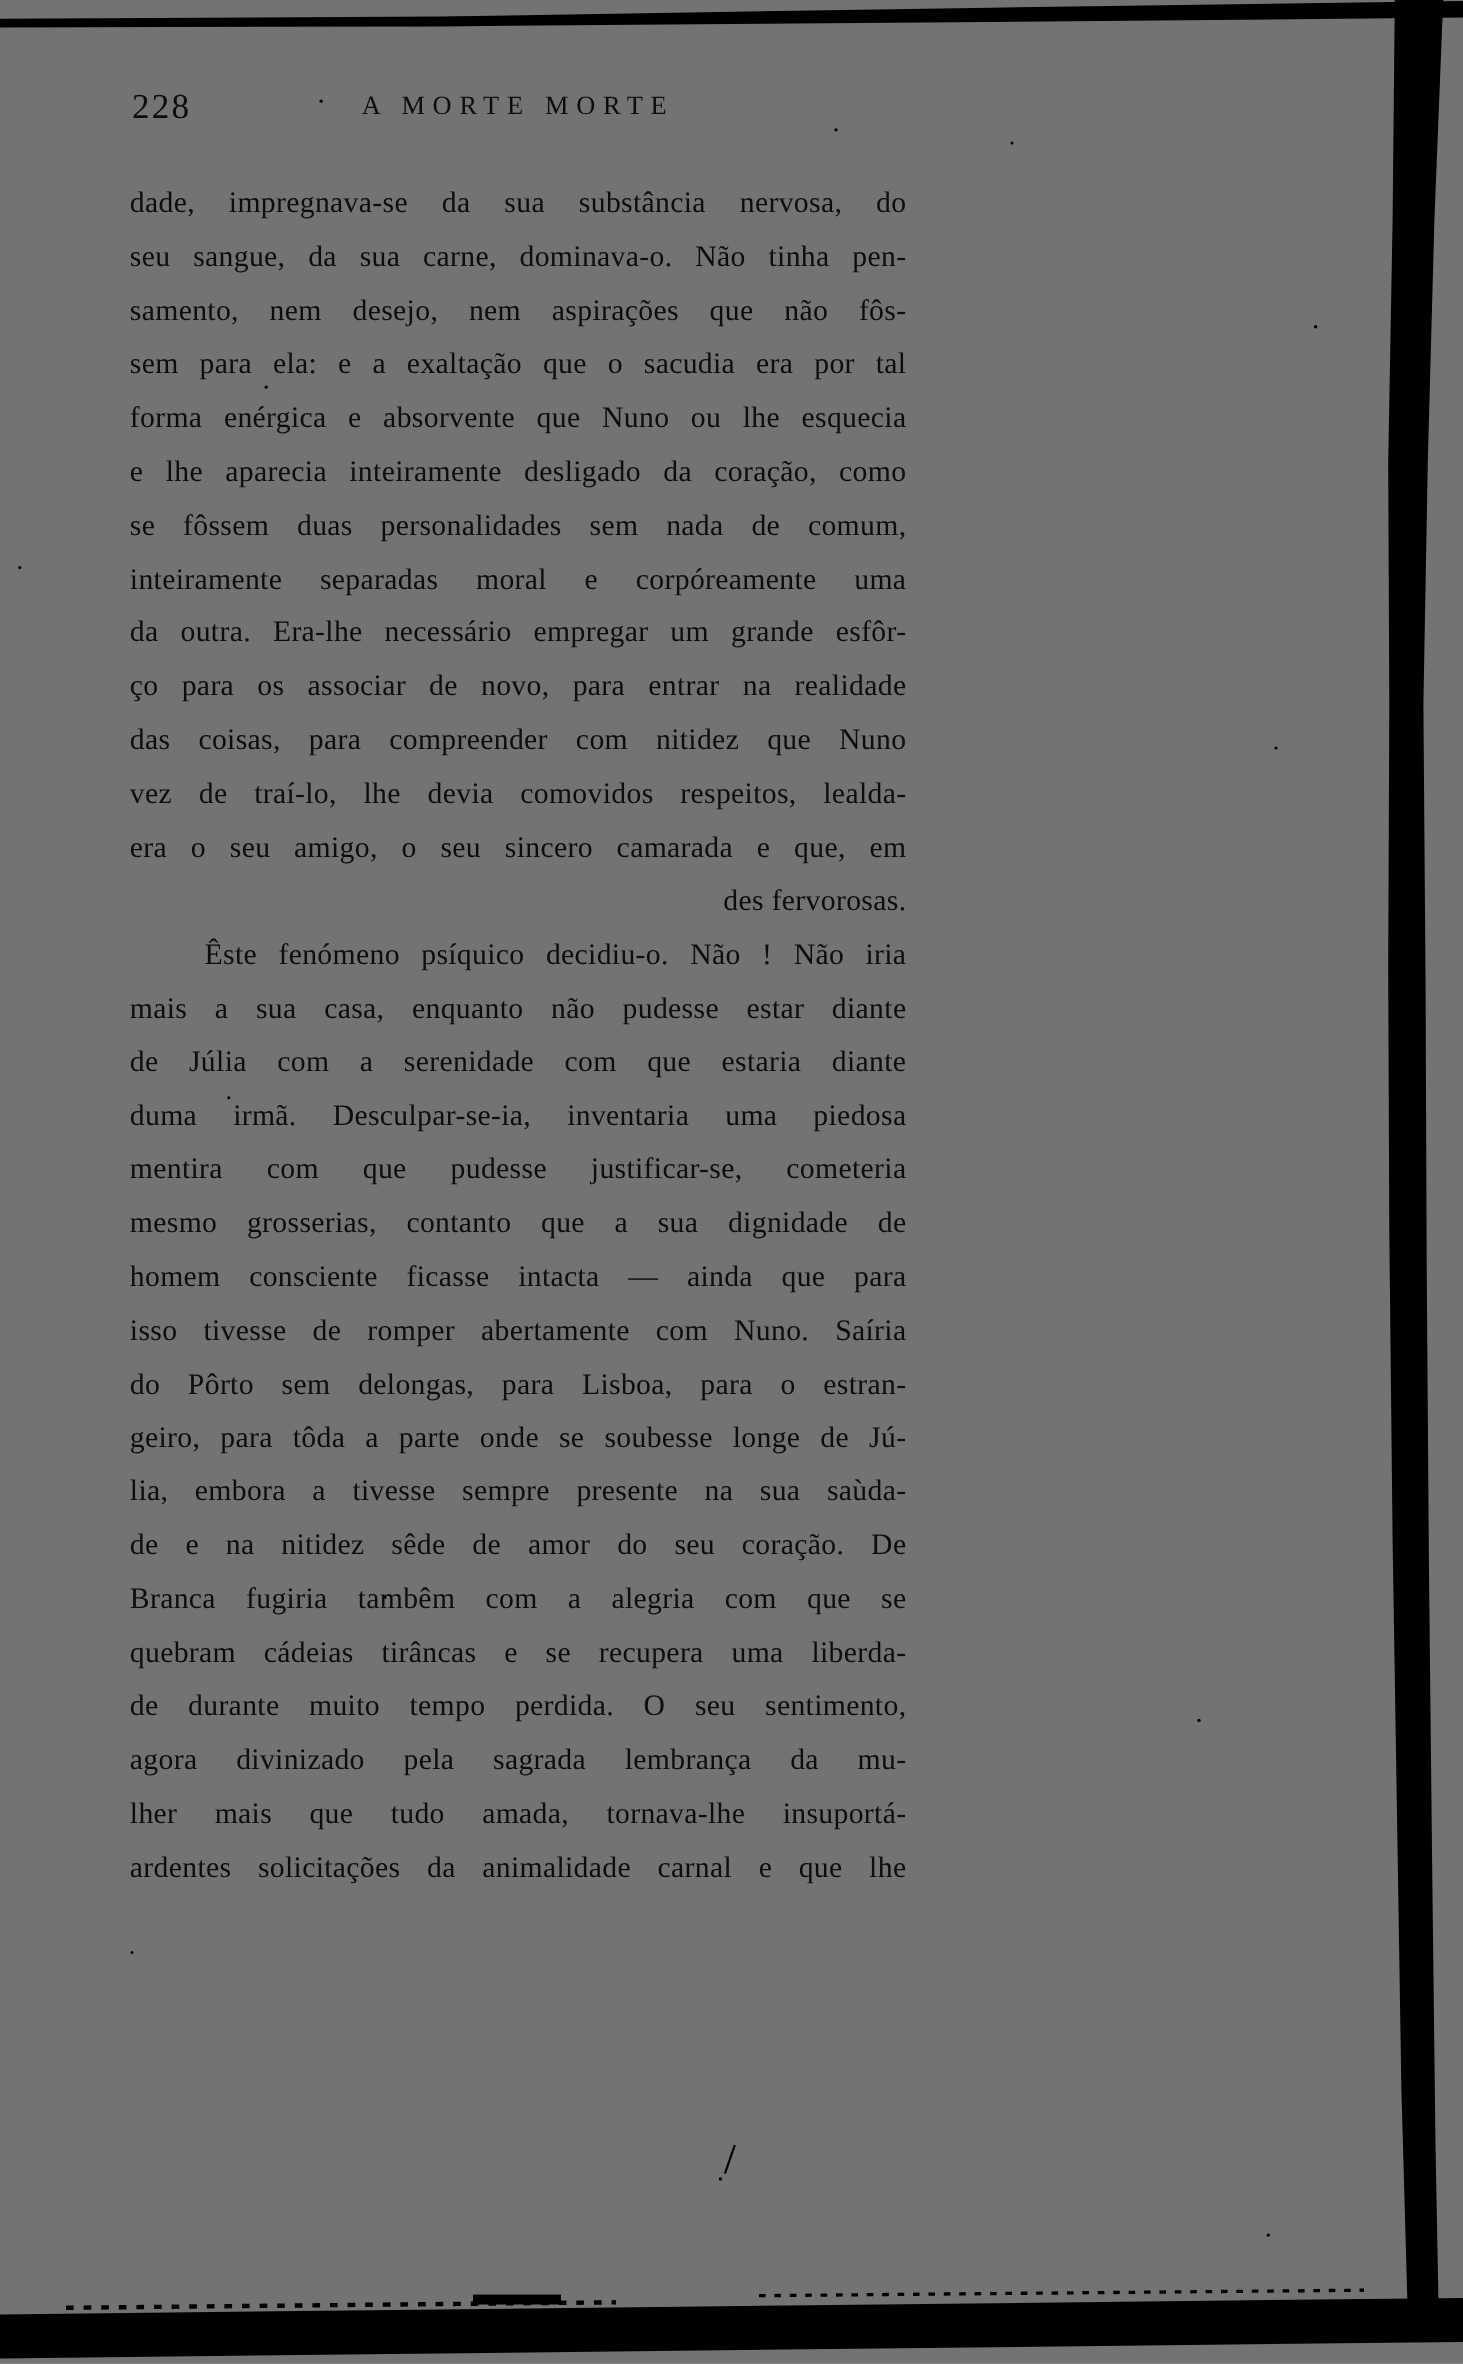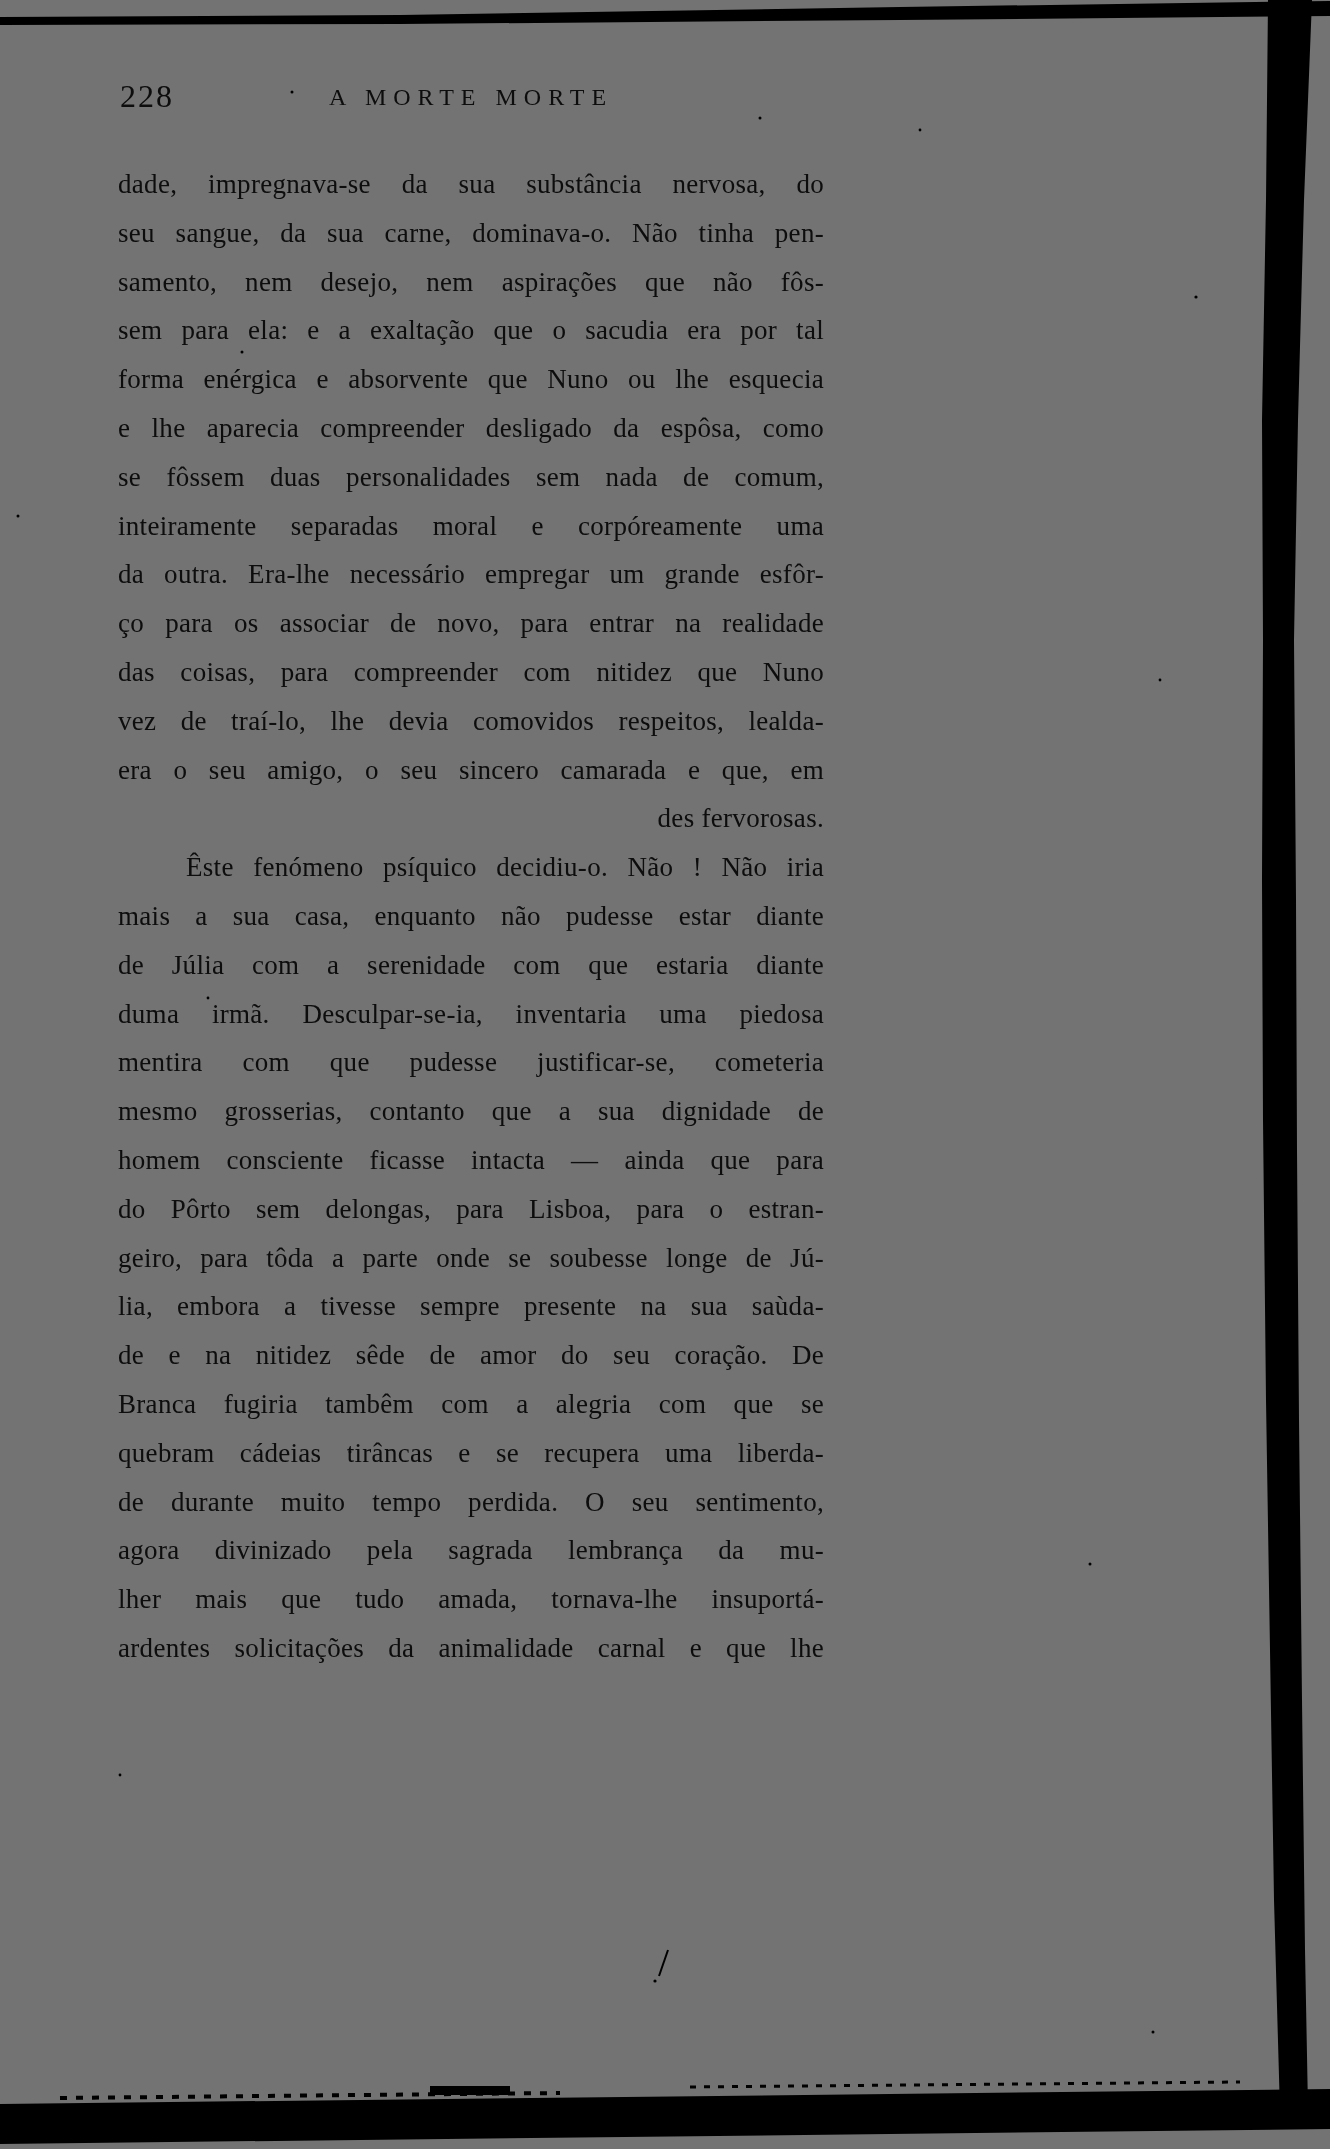--- a/index.html
+++ b/index.html
@@ -84,36 +84,37 @@
 
   <span class="page-number">228</span>
   <span class="running-title">A MORTE MORTE</span>
 
   <main class="text-block" id="text-block">
       <div class="line just">dade, impregnava-se da sua substância nervosa, do</div>
       <div class="line just">seu sangue, da sua carne, dominava-o. Não tinha pen-</div>
       <div class="line just">samento, nem desejo, nem aspirações que não fôs-</div>
       <div class="line just">sem para ela: e a exaltação que o sacudia era por tal</div>
       <div class="line just">forma enérgica e absorvente que Nuno ou lhe esquecia</div>
-      <div class="line just">e lhe aparecia compreender desligado da espôsa, como</div>
+      <div class="line just">e lhe aparecia inteiramente desligado da coração, como</div>
       <div class="line just">se fôssem duas personalidades sem nada de comum,</div>
       <div class="line just">inteiramente separadas moral e corpóreamente uma</div>
       <div class="line just">da outra. Era-lhe necessário empregar um grande esfôr-</div>
       <div class="line just">ço para os associar de novo, para entrar na realidade</div>
       <div class="line just">das coisas, para compreender com nitidez que Nuno</div>
       <div class="line just">vez de traí-lo, lhe devia comovidos respeitos, lealda-</div>
       <div class="line just">era o seu amigo, o seu sincero camarada e que, em</div>
       <div class="line nojust">des fervorosas.</div>
       <div class="line just indent">Êste fenómeno psíquico decidiu-o. Não ! Não iria</div>
       <div class="line just">mais a sua casa, enquanto não pudesse estar diante</div>
       <div class="line just">de Júlia com a serenidade com que estaria diante</div>
       <div class="line just">duma irmã. Desculpar-se-ia, inventaria uma piedosa</div>
       <div class="line just">mentira com que pudesse justificar-se, cometeria</div>
       <div class="line just">mesmo grosserias, contanto que a sua dignidade de</div>
       <div class="line just">homem consciente ficasse intacta — ainda que para</div>
+      <div class="line just">isso tivesse de romper abertamente com Nuno. Saíria</div>
       <div class="line just">do Pôrto sem delongas, para Lisboa, para o estran-</div>
       <div class="line just">geiro, para tôda a parte onde se soubesse longe de Jú-</div>
       <div class="line just">lia, embora a tivesse sempre presente na sua saùda-</div>
       <div class="line just">de e na nitidez sêde de amor do seu coração. De</div>
       <div class="line just">Branca fugiria tambêm com a alegria com que se</div>
       <div class="line just">quebram cádeias tirâncas e se recupera uma liberda-</div>
       <div class="line just">de durante muito tempo perdida. O seu sentimento,</div>
       <div class="line just">agora divinizado pela sagrada lembrança da mu-</div>
       <div class="line just">lher mais que tudo amada, tornava-lhe insuportá-</div>
       <div class="line just">ardentes solicitações da animalidade carnal e que lhe</div>

